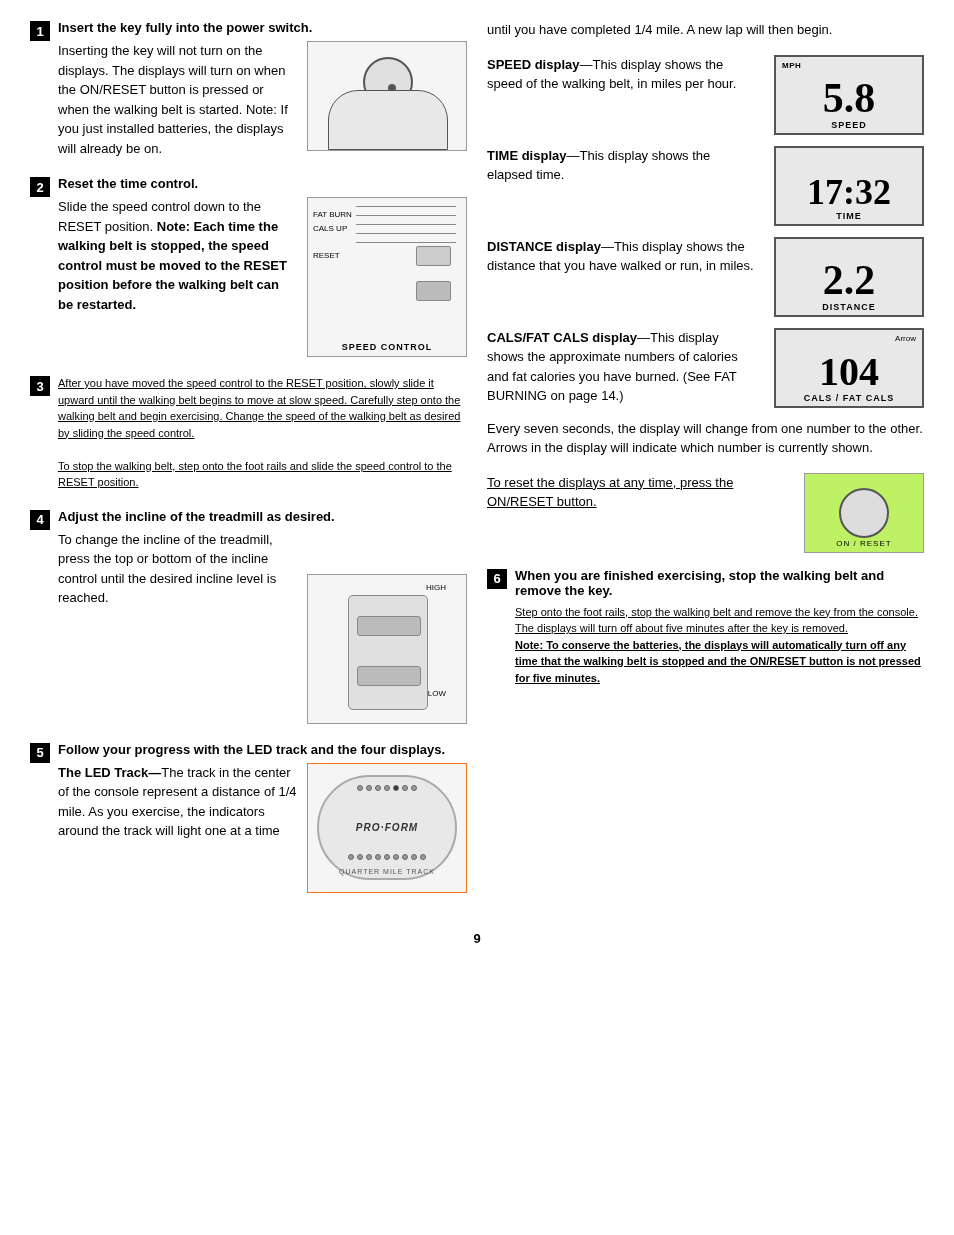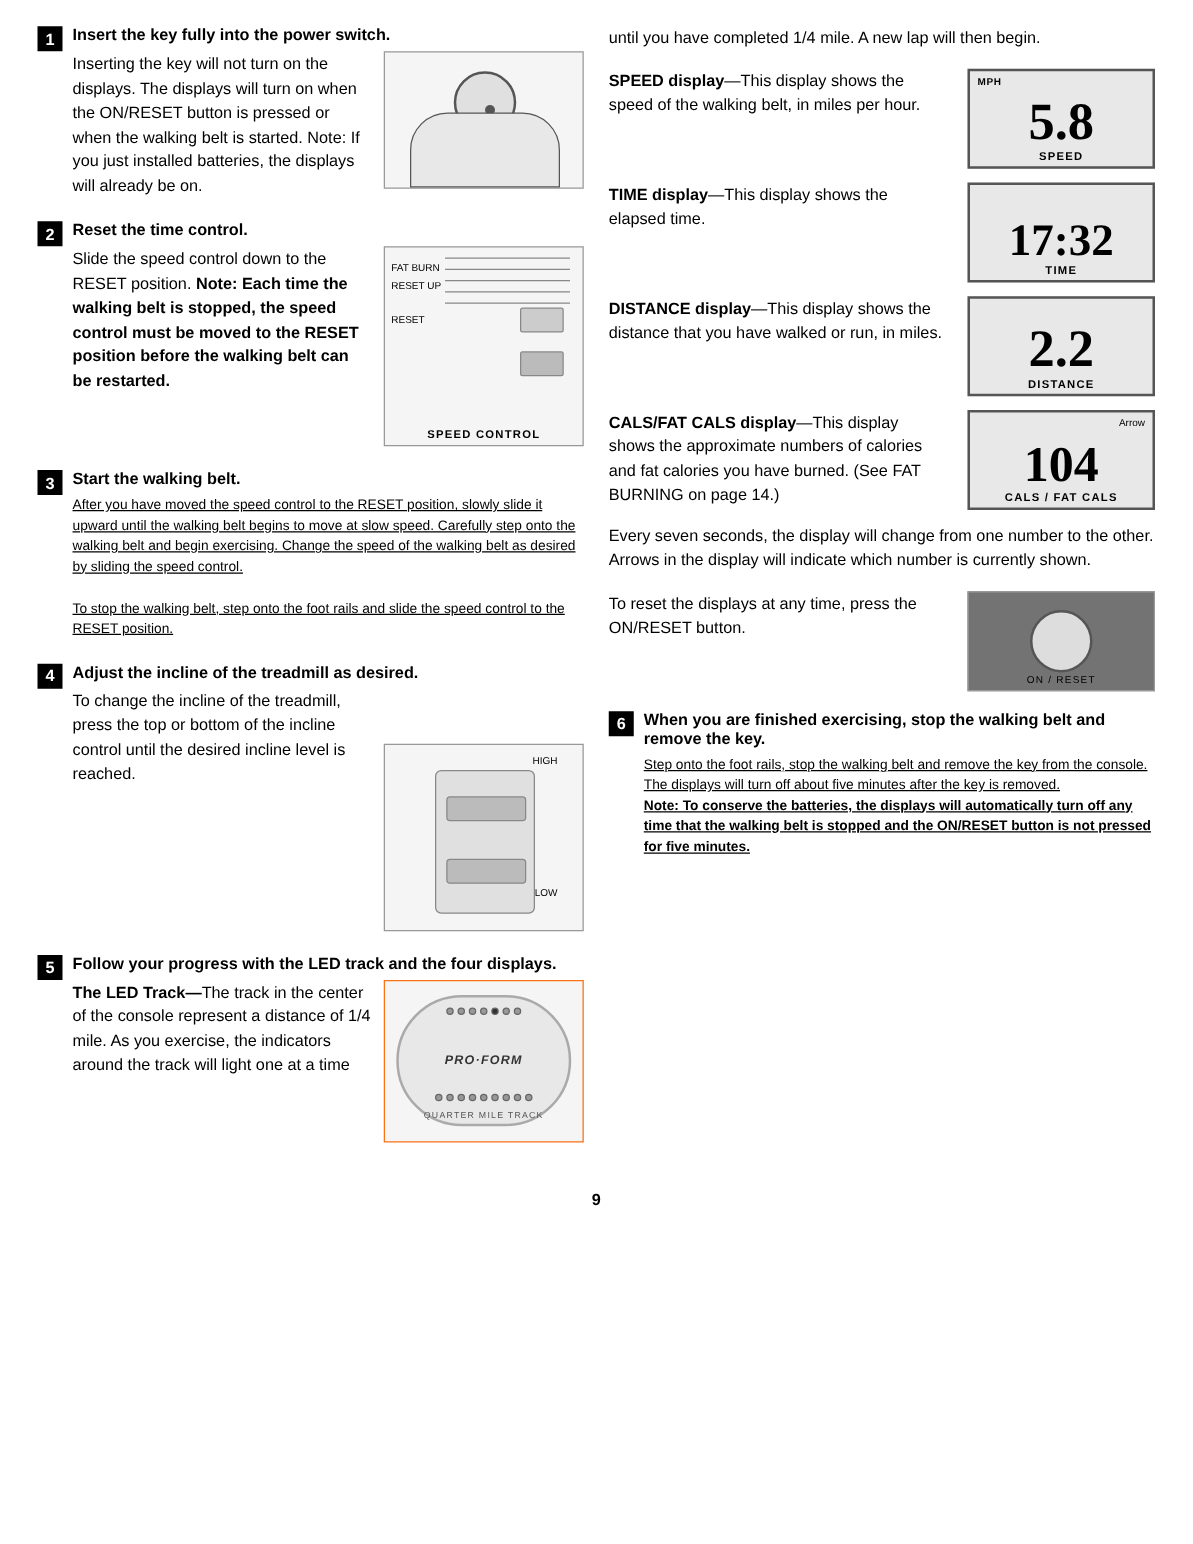--- a/index.html
+++ b/index.html
@@ -293,24 +293,24 @@
       align-items: flex-start;
       margin-bottom: 10px;
     }
     .display-desc {
       flex: 1;
       font-size: 13px;
       line-height: 1.5;
     }
 
     .on-reset-image {
-      width: 150px;
+      width: 120px;
       height: 80px;
       border: 1px solid #999;
-      background: #737373;
+      background: #bef264;
       position: relative;
       display: flex;
       align-items: center;
       justify-content: center;
     }
     .on-reset-circle {
       width: 50px;
       height: 50px;
       border-radius: 50%;
       border: 2px solid #555;
@@ -343,20 +343,21 @@
     .reset-section {
       display: flex;
       gap: 15px;
       align-items: flex-start;
       margin-top: 10px;
     }
     .reset-desc {
       flex: 1;
       font-size: 13px;
       line-height: 1.5;
+      text-decoration: underline;
     }
 
     .sc-text-labels {
       position: absolute;
       left: 5px;
       top: 10px;
       font-size: 8px;
       line-height: 1.8;
     }
     .sc-lines-area {
@@ -422,21 +423,21 @@
       <div class="step-content">
         <div class="step-title">Reset the time control.</div>
         <div class="step-with-image">
           <div class="step-text-part">
             <span>Slide the speed control down to the RESET position. </span><b>Note: Each time the walking belt is stopped, the speed control must be moved to the RESET position before the walking belt can be restarted.</b>
           </div>
           <div class="step-image-part">
             <div class="img-speed-control">
               <div class="sc-text-labels">
                 <div>FAT BURN</div>
-                <div>RESET UP</div>
+                <div>CALS UP</div>
                 <div style="margin-top:12px">RESET</div>
               </div>
               <div class="sc-lines-area">
                 <div class="sc-hline"></div>
                 <div class="sc-hline"></div>
                 <div class="sc-hline"></div>
                 <div class="sc-hline"></div>
                 <div class="sc-hline"></div>
                 <div class="sc-slider-knob"></div>
                 <div class="sc-slider-knob2"></div>
@@ -444,21 +445,20 @@
               <div class="sc-label">SPEED CONTROL</div>
             </div>
           </div>
         </div>
       </div>
     </div>
 
     <div class="step">
       <div class="step-number">3</div>
       <div class="step-content">
-        <div class="step-title">Start the walking belt.</div>
         <div class="step-body">
           After you have moved the speed control to the RESET position, slowly slide it upward until the walking belt begins to move at slow speed. Carefully step onto the walking belt and begin exercising. Change the speed of the walking belt as desired by sliding the speed control.
           <br><br>
           To stop the walking belt, step onto the foot rails and slide the speed control to the RESET position.
         </div>
       </div>
     </div>
 
     <div class="step">
       <div class="step-number">4</div>

